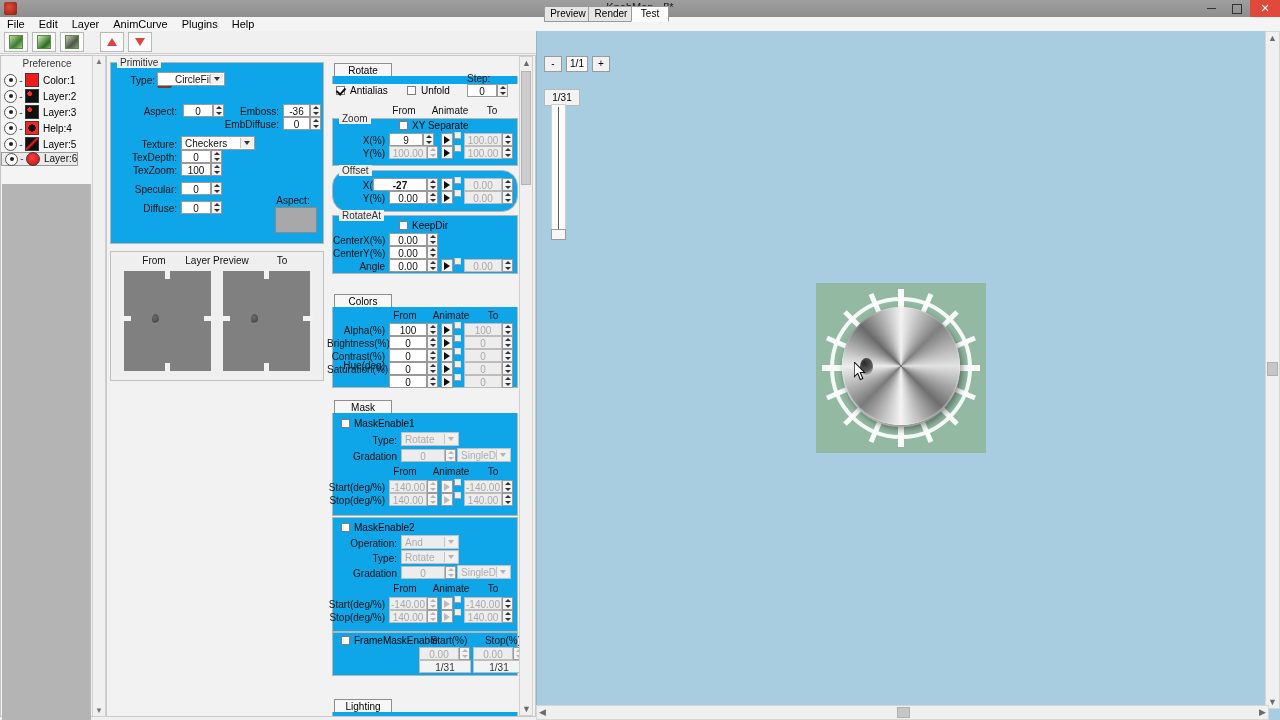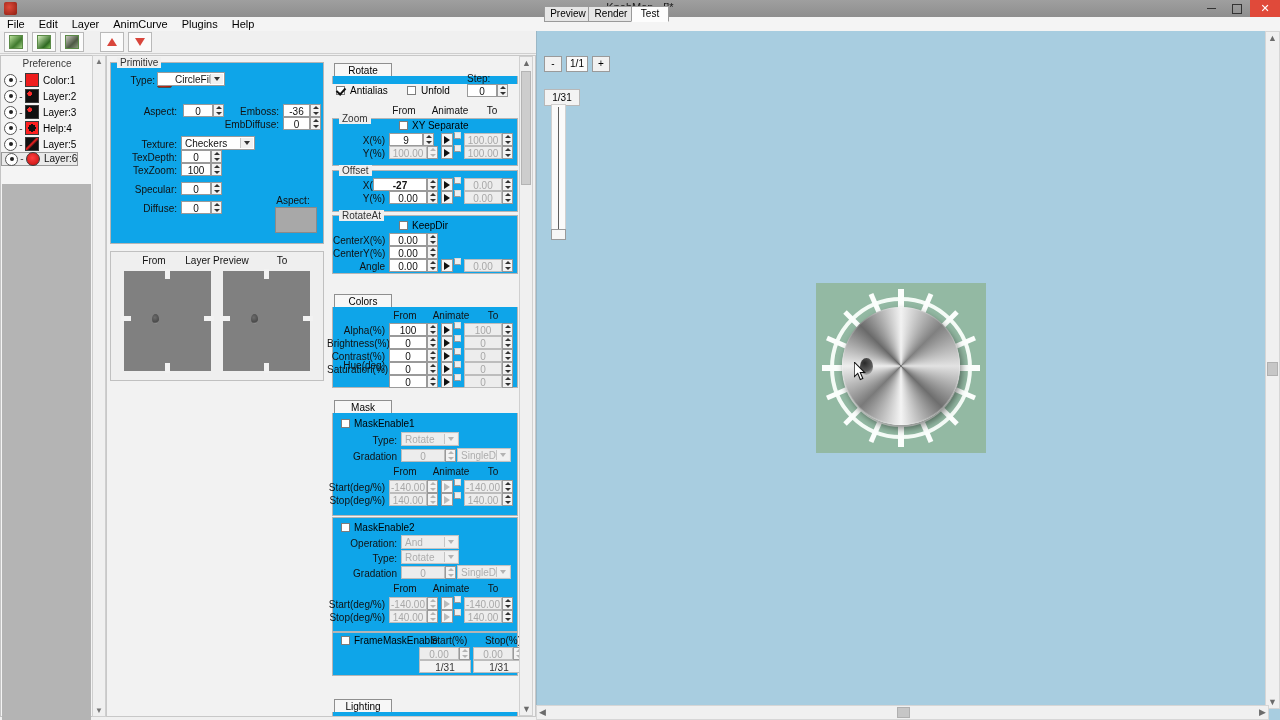--- a/index.html
+++ b/index.html
@@ -394,21 +394,21 @@
           <i></i>
         </div>
       <div class="minicb" style="left:121px;top:26px;"></div>
       <div class="fld dis" style="left:131px;top:27px;width:38px;">100.00</div>
       <div class="spin" style="left:169px;top:27px;">
           <span class="u"></span>
           <span class="d"></span>
         </div>
     </div>
 
-    <div class="group" style="left:225px;top:114px;width:184px;height:40px;">
+    <div class="group" style="left:225px;top:114px;width:184px;height:40px;border-radius:16px;">
       <div class="legend">Offset</div>
 
       <div class="lbl" style="left:16px;top:9px;width:36px;">X(%)</div>
       <div class="fld" style="left:40px;top:7px;width:54px;font-weight:bold;">-27</div>
       <div class="spin" style="left:94px;top:7px;">
           <span class="u"></span>
           <span class="d"></span>
         </div>
       <div class="playbtn" style="left:108px;top:7px;">
           <i></i>

